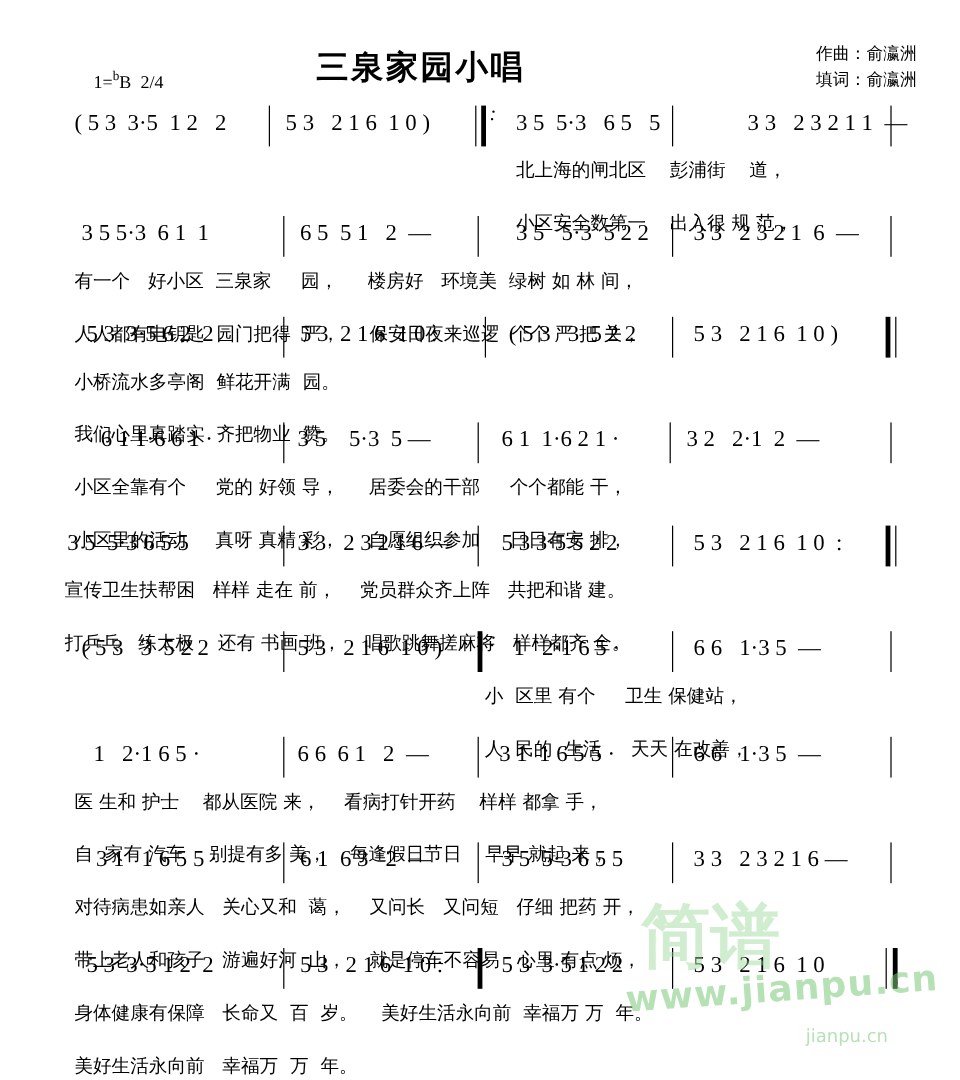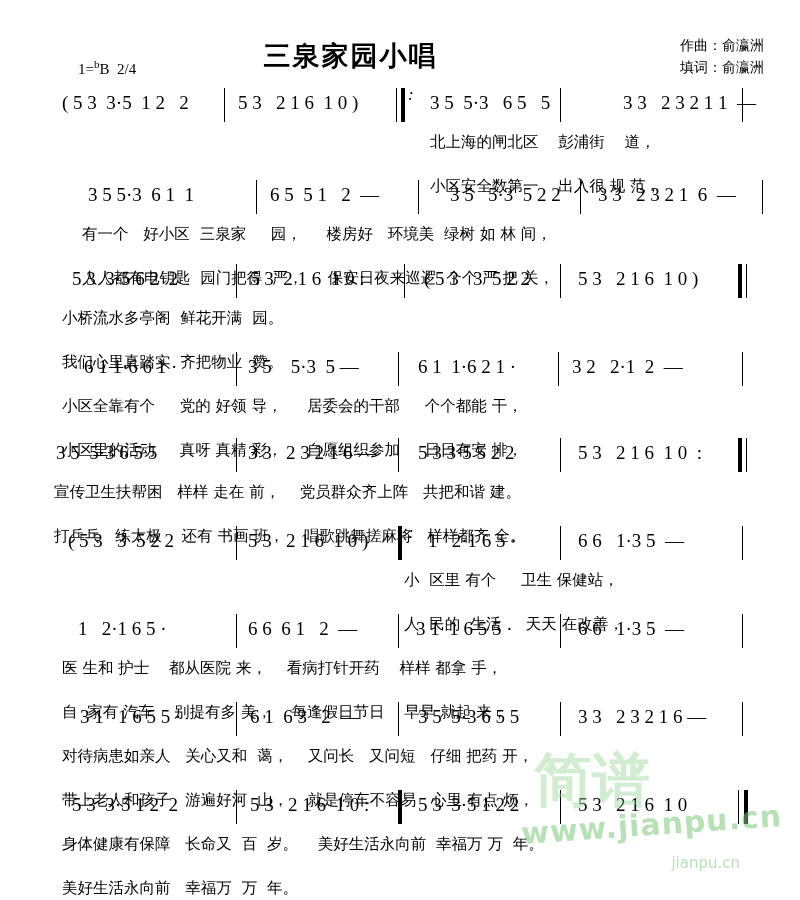--- a/index.html
+++ b/index.html
@@ -116,21 +116,21 @@
       <i class="und" style="left:0;width:0;height:0;"></i>
     </div>
     <div class="lyr" style="top:8px;">
       <span class="lcell" style="left:430px;">北上海的闸北区    彭浦街    道，</span>
     </div>
     <div class="lyr" style="top:28px;">
       <span class="lcell" style="left:430px;">小区安全数第一    出入很 规 范，</span>
     </div>
   </div>
 
-  <div class="row" style="top:184px;padding-left:20px;">
+  <div class="row" style="top:184px;">
     <div class="notes">
       <span class="cell" style="left:68px;">3 5 5·3  6 1  1</span>
       <span class="cell" style="left:250px;">6 5  5 1   2  —</span>
       <span class="cell" style="left:430px;">3 5   5·3  5 2 2</span>
       <span class="cell" style="left:578px;">3 3   2 3 2 1  6  —</span>
       <i class="bar" style="left:236px;top:-4px;height:34px;"></i>
       <i class="bar" style="left:398px;top:-4px;height:34px;"></i>
       <i class="bar" style="left:560px;top:-4px;height:34px;"></i>
       <i class="bar" style="left:742px;top:-4px;height:34px;"></i>
     </div>

